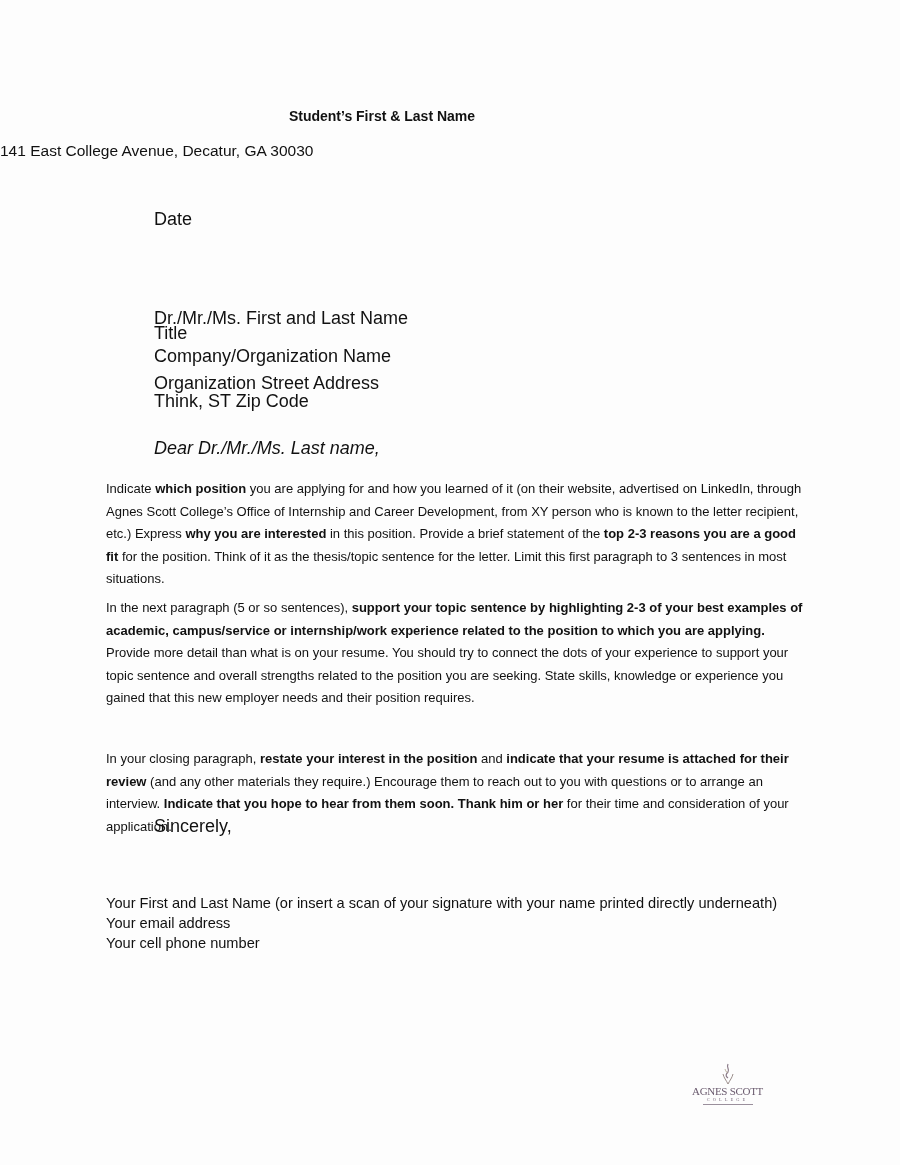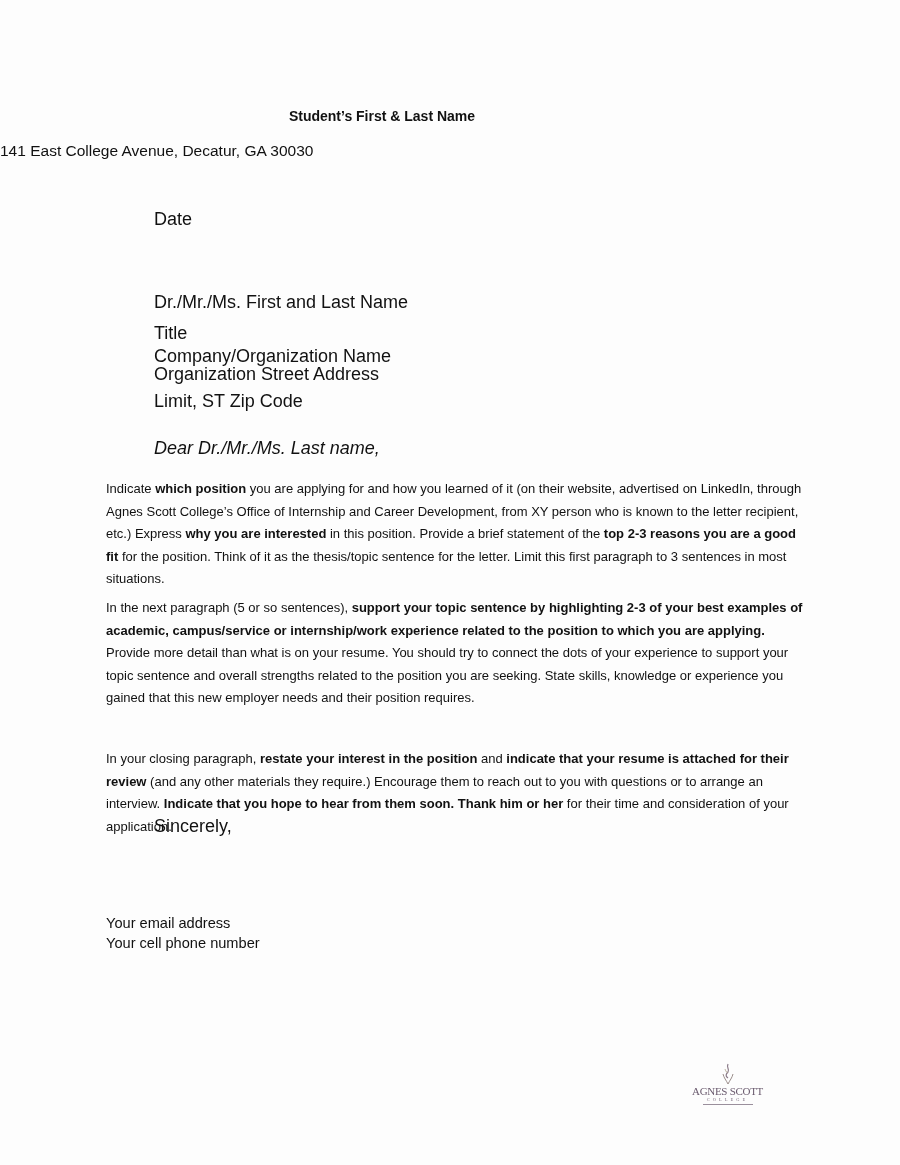--- a/index.html
+++ b/index.html
@@ -100,34 +100,35 @@
 </head>
 <body>
 
 <div class="page">
 
   <div class="header-name">Student’s First &amp; Last Name</div>
   <div class="header-address">141 East College Avenue, Decatur, GA 30030</div>
 
   <div class="line" style="top:209px;">Date</div>
 
-  <div class="line" style="top:292px;text-align:center;">Dr./Mr./Ms. First and Last Name</div>
+  <div class="line" style="top:308px;text-align:center;">Dr./Mr./Ms. First and Last Name</div>
   <div class="line" style="top:323px;">Title</div>
   <div class="line" style="top:346px;">Company/Organization Name</div>
-  <div class="line" style="top:364px;text-align:right;">Organization Street Address</div>
-  <div class="line" style="top:391px;">Limit, ST Zip Code</div>
+  <div class="line" style="top:373px;text-align:right;">Organization Street Address</div>
+  <div class="line" style="top:391px;">Think, ST Zip Code</div>
 
   <div class="line" style="top:438px;font-style:italic;">Dear Dr./Mr./Ms. Last name,</div>
 
   <div class="para" style="top:478px;"><span>Indicate </span><b>which position</b><span> you are applying for and how you learned of it (on their website, advertised on LinkedIn, through Agnes Scott College’s Office of Internship and Career Development, from XY person who is known to the letter recipient, etc.) Express </span><b>why you are interested</b><span> in this position. Provide a brief statement of the </span><b>top 2-3 reasons you are a good fit</b><span> for the position. Think of it as the thesis/topic sentence for the letter.  Limit this first paragraph to 3 sentences in most situations.</span></div>
   <div class="para" style="top:597px;"><span>In the next paragraph (5 or so sentences), </span><b>support your topic sentence by highlighting 2-3 of your best examples of academic, campus/service or internship/work experience related to the position to which you are applying.</b><span> Provide more detail than what is on your resume. You should try to connect the dots of your experience to support your topic sentence and overall strengths related to the position you are seeking. State skills, knowledge or experience you gained that this new employer needs and their position requires.</span></div>
   <div class="para" style="top:748px;"><span>In your closing paragraph, </span><b>restate your interest in the position</b><span> and </span><b>indicate that your resume is attached for their review</b><span> (and any other materials they require.) Encourage them to reach out to you with questions or to arrange an interview. </span><b>Indicate that you hope to hear from them soon. Thank him or her</b><span> for their time and consideration of your application.</span></div>
 
   <div class="line" style="top:816px;text-align:right;">Sincerely,</div>
 
+  <div class="sig" style="top:893px;">Your First and Last Name (or insert a scan of your signature with your name printed directly underneath)</div>
   <div class="sig" style="top:913px;text-align:right;">Your email address</div>
   <div class="sig" style="top:933px;">Your cell phone number</div>
 
   <div class="logo">
     <svg class="logo-mark" viewBox="0 0 26 24">
       <path d="M13 2 C11 6, 15 7, 13 10 C11 12, 10 14, 13 16" stroke="#8a7a88" stroke-width="1.2" fill="none"></path>
       <path d="M8 12 C9 16, 11 18, 13 22" stroke="#9a8d8a" stroke-width="1" fill="none"></path>
       <path d="M18 12 C17 16, 15 18, 13 22" stroke="#9a8d8a" stroke-width="1" fill="none"></path>
       <path d="M10 7 C11 10, 12 11, 13 10" stroke="#b0a58e" stroke-width="0.8" fill="none"></path>
     </svg>

